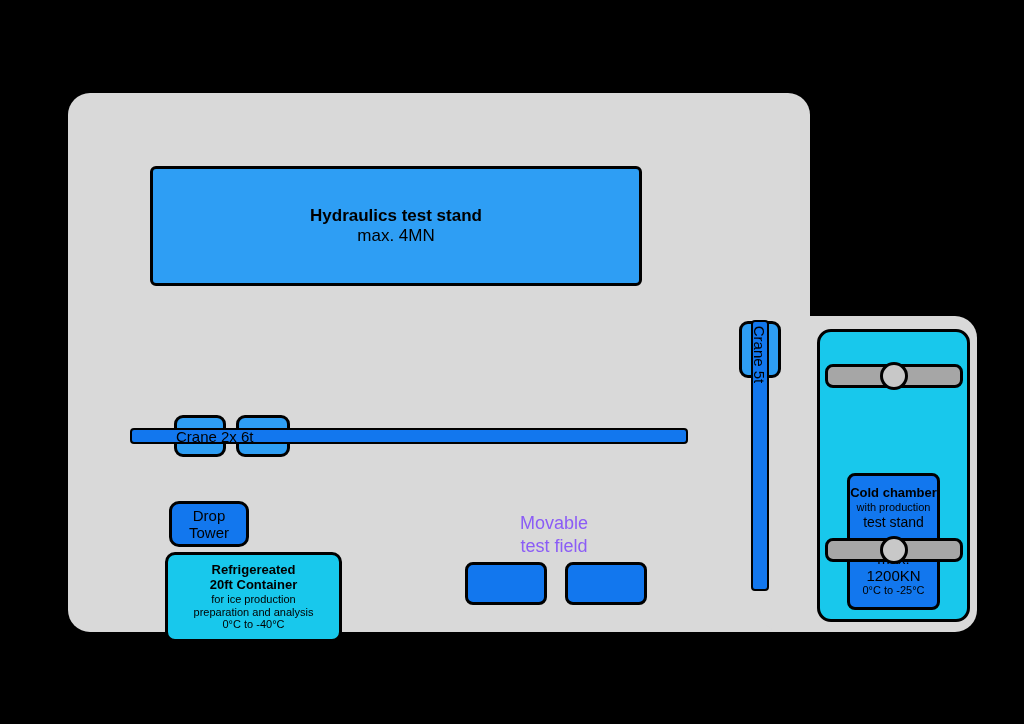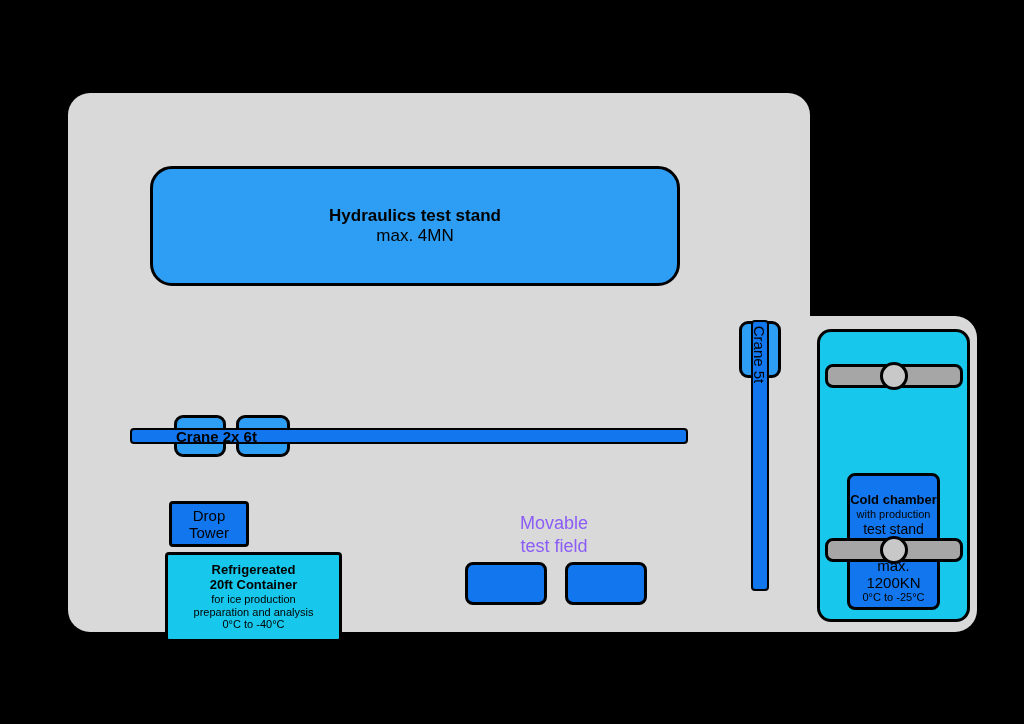--- a/index.html
+++ b/index.html
@@ -45,38 +45,38 @@
     width: 90px;
     height: 316px;
     background: #d9d9d9;
   }
 
   
   .blk {
     position: absolute;
     box-sizing: border-box;
     border: 3px solid #000000;
-    border-radius: 4px;
+    border-radius: 10px;
     display: flex;
     flex-direction: column;
     align-items: center;
     justify-content: center;
     color: #000000;
     text-align: center;
     line-height: 1.15;
   }
 
   
   #hydraulics {
     left: 150px;
     top: 166px;
-    width: 530px;
+    width: 492px;
     height: 120px;
     background: #2e9ef4;
-    border-radius: 22px;
+    border-radius: 6px;
   }
   #hydraulics .t1 { font-size: 17px; font-weight: bold; }
   #hydraulics .t2 { font-size: 17px; }
 
   
   #crane-h-trolley-1 {
     left: 174px; top: 415px; width: 52px; height: 42px;
     background: #2e9ef4; border-radius: 9px;
   }
   #crane-h-trolley-2 {
@@ -88,21 +88,20 @@
     background: #1277ee; border-width: 2px; border-radius: 4px;
   }
   #crane-h-label {
     position: absolute;
     left: 174px; top: 428px;
     height: 16px;
     display: flex; align-items: center;
     font-size: 15px; color: #000000;
     white-space: nowrap;
     padding-left: 2px;
-    font-weight: bold;
   }
 
   
   #crane-v-trolley {
     left: 739px; top: 321px; width: 42px; height: 57px;
     background: #2e9ef4; border-radius: 9px;
   }
   #crane-v-beam {
     left: 751px; top: 320px; width: 18px; height: 271px;
     background: #1277ee; border-width: 2px; border-radius: 4px;
@@ -161,21 +160,21 @@
   
   #annex {
     left: 817px; top: 329px; width: 153px; height: 293px;
     background: #18c8ec;
     border-radius: 14px;
   }
   #cold-chamber {
     left: 847px; top: 473px; width: 93px; height: 137px;
     background: #1277ee;
     justify-content: flex-start;
-    padding-top: 17px;
+    padding-top: 10px;
     border-radius: 8px;
   }
   #cold-chamber .c1 { font-size: 13px; font-weight: bold; }
   #cold-chamber .c2 { font-size: 11px; }
   #cold-chamber .c3 { font-size: 14px; }
   #cold-chamber .c4 { font-size: 15px; margin-top: 20px; }
   #cold-chamber .c5 { font-size: 11px; }
 
   
   .beam-grey {

